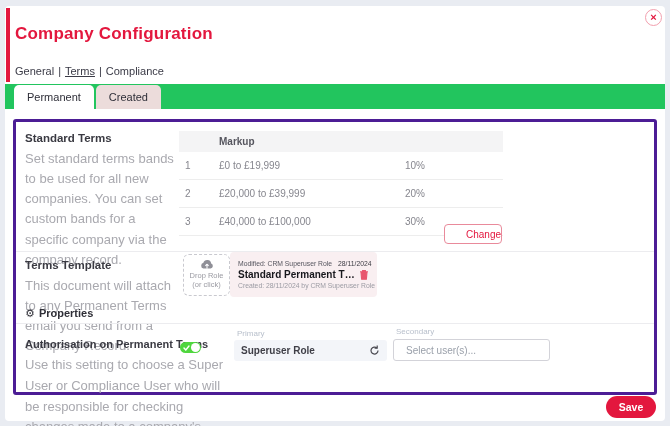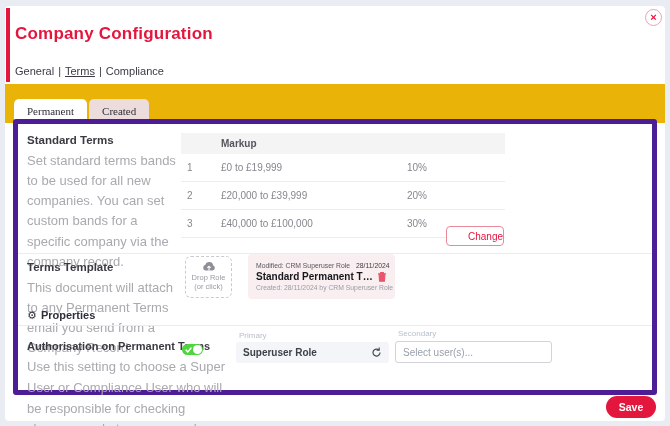--- a/index.html
+++ b/index.html
@@ -19,29 +19,29 @@
     background:#fff; border:1px solid #f29fae; border-radius:50%;
     color:#e3173e; font-size:11px; font-weight:700; line-height:15px; text-align:center;
     cursor:pointer; z-index:5;
   }
   .title { position:absolute; left:10px; top:18px; font-size:17px; font-weight:700; color:#e3173e; letter-spacing:.2px; }
   .nav { position:absolute; left:10px; top:59px; font-size:11px; color:#3a3a46; }
   .nav span { cursor:pointer; }
   .nav .sep { margin:0 4px; cursor:default; color:#3a3a46; }
   .nav .active { text-decoration:underline; }
 
-  .tabstrip { position:absolute; left:0; top:78px; width:660px; height:39px; background:#eab308;font-family:Liberation Serif, serif; }
+  .tabstrip { position:absolute; left:0; top:78px; width:660px; height:25px; background:#22c55e; }
   .tabs { position:absolute; left:9px; bottom:0; display:flex; gap:2px; }
   .tab { padding:6px 13px 6px; font-size:11px; color:#2e2e38; border-radius:5px 5px 0 0; cursor:pointer; }
   .tab.active { background:#fff; }
   .tab.inactive { background:#ecdcdb; }
 
   .panel {
     position:absolute; left:8px; top:113px; width:644px; height:276px;
-    background:#fff; border:5px solid #4c1d95; border-radius:3px;
+    background:#fff; border:3px solid #4c1d95; border-radius:3px;
   }
   .sec-heading { position:absolute; font-size:11.5px; font-weight:700; color:#3a3a42; }
   .sec-desc { position:absolute; font-size:13px; color:#a9a9af; line-height:1.55; }
 
   .h1 { left:9px; top:10px; }
   .d1 { left:9px; top:27px; width:152px; }
 
   .terms-table { position:absolute; left:163px; top:9px; width:324px; font-size:10px; }
   .thead { display:flex; align-items:center; height:21px; background:#f4f4f5; font-weight:700; color:#55555e; }
   .trow  { display:flex; align-items:center; height:28px; border-bottom:1px solid #ededed; color:#86868e; cursor:pointer; }
@@ -62,21 +62,21 @@
   .d2 { left:9px; top:154px; width:160px; }
 
   .dropzone {
     position:absolute; left:167px; top:132px; width:47px; height:42px;
     border:1px dashed #c9c9cf; border-radius:6px; text-align:center;
     font-size:7.5px; color:#9a9aa2; padding-top:4px; cursor:pointer; background:#fff;
   }
   .dropzone svg { display:block; margin:0 auto 1px; }
 
   .doccard {
-    position:absolute; left:230px; top:130px; width:147px; height:45px;
+    position:absolute; left:214px; top:130px; width:147px; height:45px;
     background:#f9eff1; border-radius:4px; display:flex; align-items:center;
     padding:0 5px 0 4px; gap:4px;
   }
   .doc-meta { flex:1; }
   .doc-line1 { font-size:6.8px; color:#55555e; white-space:nowrap; }
   .doc-line1 .date { margin-left:6px; color:#3c3c44; }
   .doc-line2 { display:flex; align-items:center; gap:4px; margin:2px 0 2px; }
   .doc-name { font-size:10px; font-weight:700; color:#17171c; white-space:nowrap; }
   .doc-line3 { font-size:6.8px; color:#9b9ba3; white-space:nowrap; }
   .trash { cursor:pointer; }
@@ -99,21 +99,21 @@
   .lbl-secondary { left:380px; top:205px; }
   .primary-field {
     position:absolute; left:218px; top:218px; width:153px; height:21px;
     background:#f3f5f9; border-radius:3px; display:flex; align-items:center;
     padding:0 7px; font-size:10px; font-weight:600; color:#3f3f47; cursor:pointer;
   }
   .primary-field .refresh { margin-left:auto; display:flex; cursor:pointer; }
   .secondary-field {
     position:absolute; left:377px; top:217px; width:157px; height:22px;
     border:1px solid #d3d3d9; border-radius:3px; font-size:10px; color:#8f95a0;
-    padding:0 7px; background:#fff; outline:none;
+    padding:0 12px; background:#fff; outline:none;
     font-family:"Liberation Sans","DejaVu Sans",sans-serif;
   }
   .secondary-field::placeholder { color:#9aa0aa; }
 
   .save-btn {
     position:absolute; right:9px; bottom:3px; width:50px; height:22px;
     background:#e3173e; border:none; border-radius:11px;
     color:#fff; font-size:10.5px; font-weight:600; cursor:pointer;
   }
 </style>

